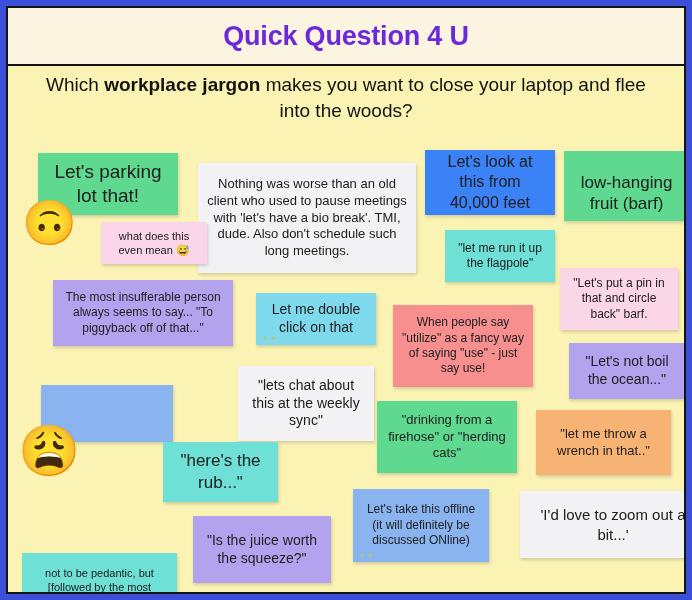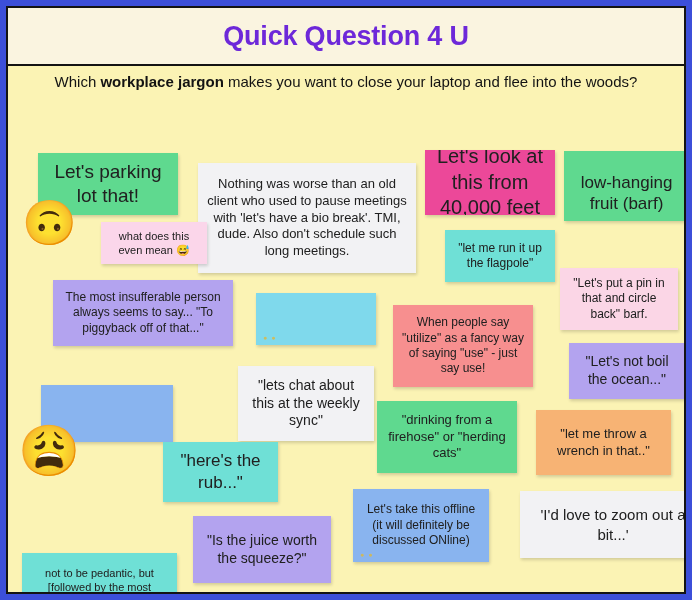--- a/index.html
+++ b/index.html
@@ -46,21 +46,21 @@
     font-weight: bold;
     color: #6d28d9;
     letter-spacing: -0.2px;
   }
   #question {
     position: absolute;
     left: 0;
     top: 64px;
     width: 100%;
     text-align: center;
-    font-size: 15px;
+    font-size: 19px;
     line-height: 1.35;
     color: #131313;
     padding: 0 34px;
     box-sizing: border-box;
   }
   #question b { font-weight: bold; }
 
   .note {
     position: absolute;
     box-sizing: border-box;
@@ -106,40 +106,41 @@
       <span>Which </span><b>workplace jargon</b><span> makes you want to close your laptop and flee into the woods?</span>
     </div>
 
     <div id="notes-layer">
         <div class="note" style="left: 30px; top: 145px; width: 140px; height: 62px; background: rgb(95, 217, 143); font-size: 19px;">
           <div class="txt">Let's parking lot that!</div>
         </div>
         <div class="note" style="left: 190px; top: 155px; width: 218px; height: 110px; background: rgb(242, 242, 244); font-size: 13px;">
           <div class="txt">Nothing was worse than an old client who used to pause meetings with 'let's have a bio break'. TMI, dude. Also don't schedule such long meetings.</div>
         </div>
-        <div class="note" style="left: 417px; top: 142px; width: 130px; height: 65px; background: #ec4899; font-size: 20px;">
+        <div class="note" style="left: 417px; top: 142px; width: 130px; height: 65px; background: #3b82f6; font-size: 16px;">
           <div class="txt">Let's look at this from 40,000 feet</div>
         </div>
         <div class="note" style="left: 556px; top: 143px; width: 125px; height: 70px; background: rgb(95, 217, 143); font-size: 17px; align-items: flex-end;">
           <div class="txt">low-hanging fruit (barf)</div>
         </div>
         <div class="note" style="left: 93px; top: 214px; width: 106px; height: 42px; background: rgb(251, 214, 234); font-size: 11px;">
           <div class="txt">what does this even mean 😅</div>
         </div>
         <div class="note" style="left: 437px; top: 222px; width: 110px; height: 52px; background: rgb(111, 224, 214); font-size: 12px;">
           <div class="txt">"let me run it up the flagpole"</div>
         </div>
         <div class="note" style="left: 45px; top: 272px; width: 180px; height: 66px; background: rgb(179, 163, 239); font-size: 12px; justify-content: center;">
           <div class="txt">The most insufferable person always seems to say...
 "To piggyback off of that..."</div>
         </div>
         <div class="note" style="left: 552px; top: 260px; width: 118px; height: 62px; background: rgb(251, 214, 230); font-size: 12px;">
           <div class="txt">"Let's put a pin in that and circle back" barf.</div>
         </div>
         <div class="note" style="left: 248px; top: 285px; width: 120px; height: 52px; background: rgb(127, 217, 236); font-size: 14px;">
+          <div class="txt">Let me double click on that</div>
           <div class="reacts" style="color: rgb(216, 185, 74);">●  ●</div>
         </div>
         <div class="note" style="left: 385px; top: 297px; width: 140px; height: 82px; background: rgb(247, 143, 143); font-size: 12px;">
           <div class="txt">When people say "utilize" as a fancy way of saying "use" - just say use!</div>
         </div>
         <div class="note" style="left: 561px; top: 335px; width: 116px; height: 56px; background: rgb(179, 163, 239); font-size: 14px;">
           <div class="txt">"Let's not boil the ocean..."</div>
         </div>
         <div class="note" style="left: 230px; top: 358px; width: 136px; height: 75px; background: rgb(242, 242, 244); font-size: 14px;">
           <div class="txt">"lets chat about this at the weekly sync"</div>

